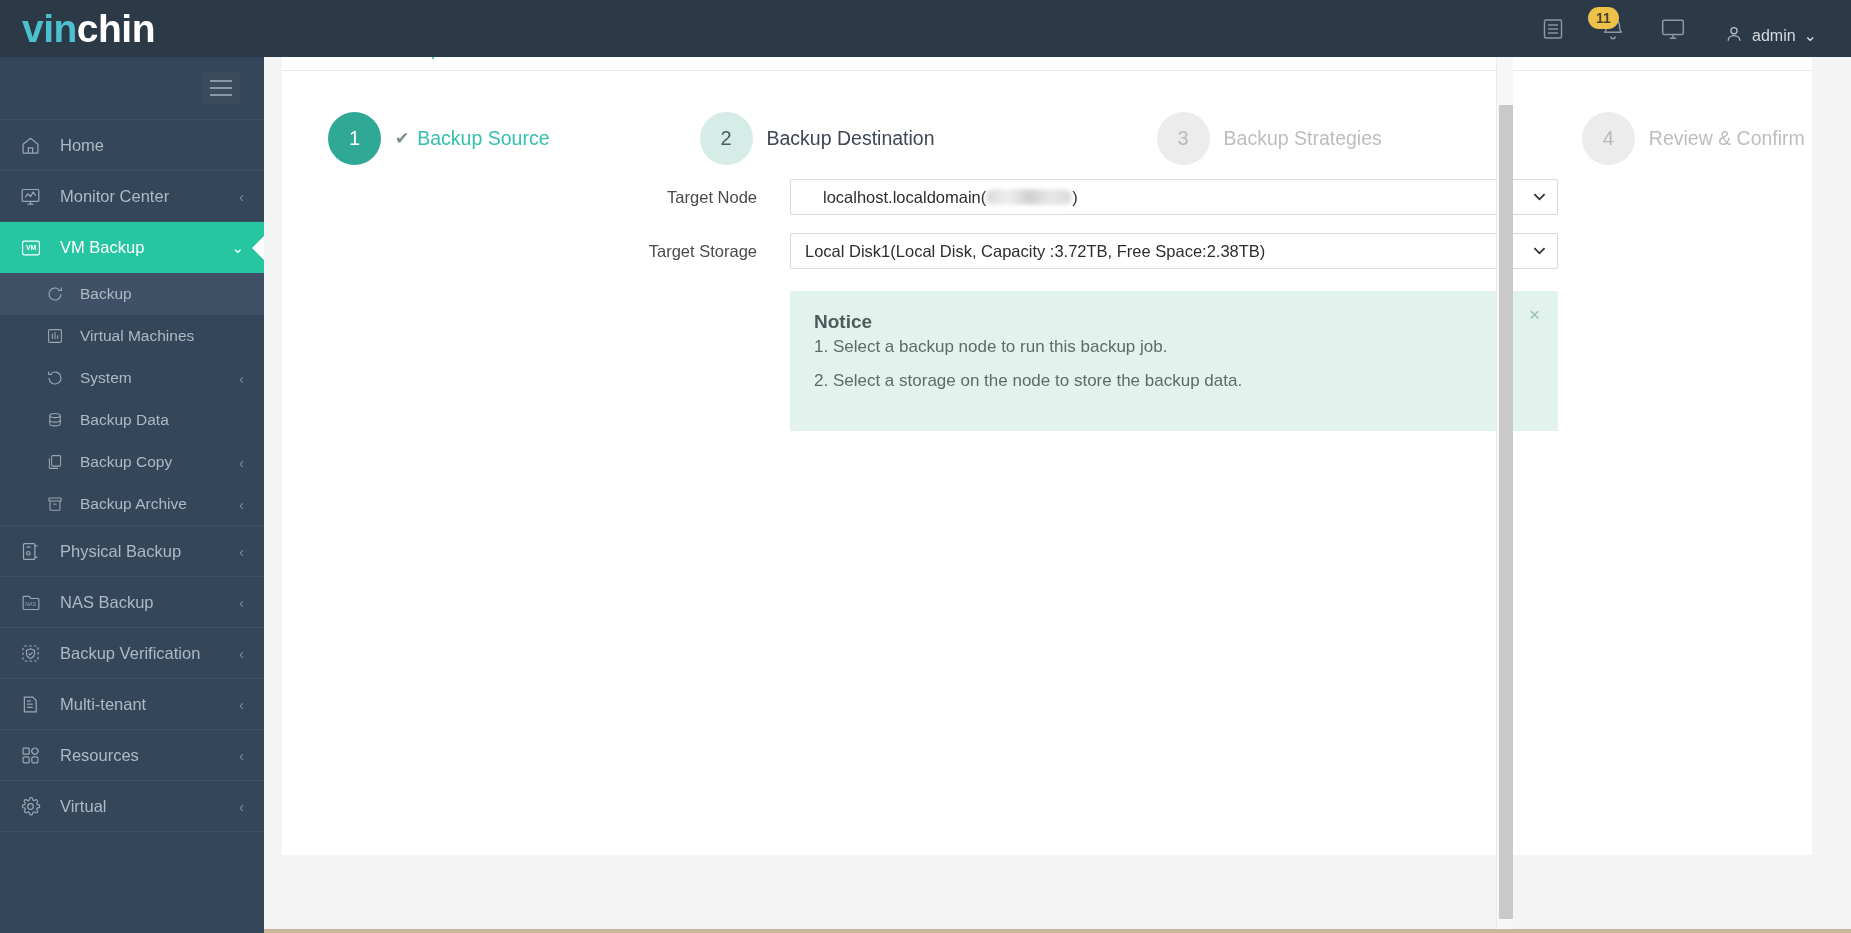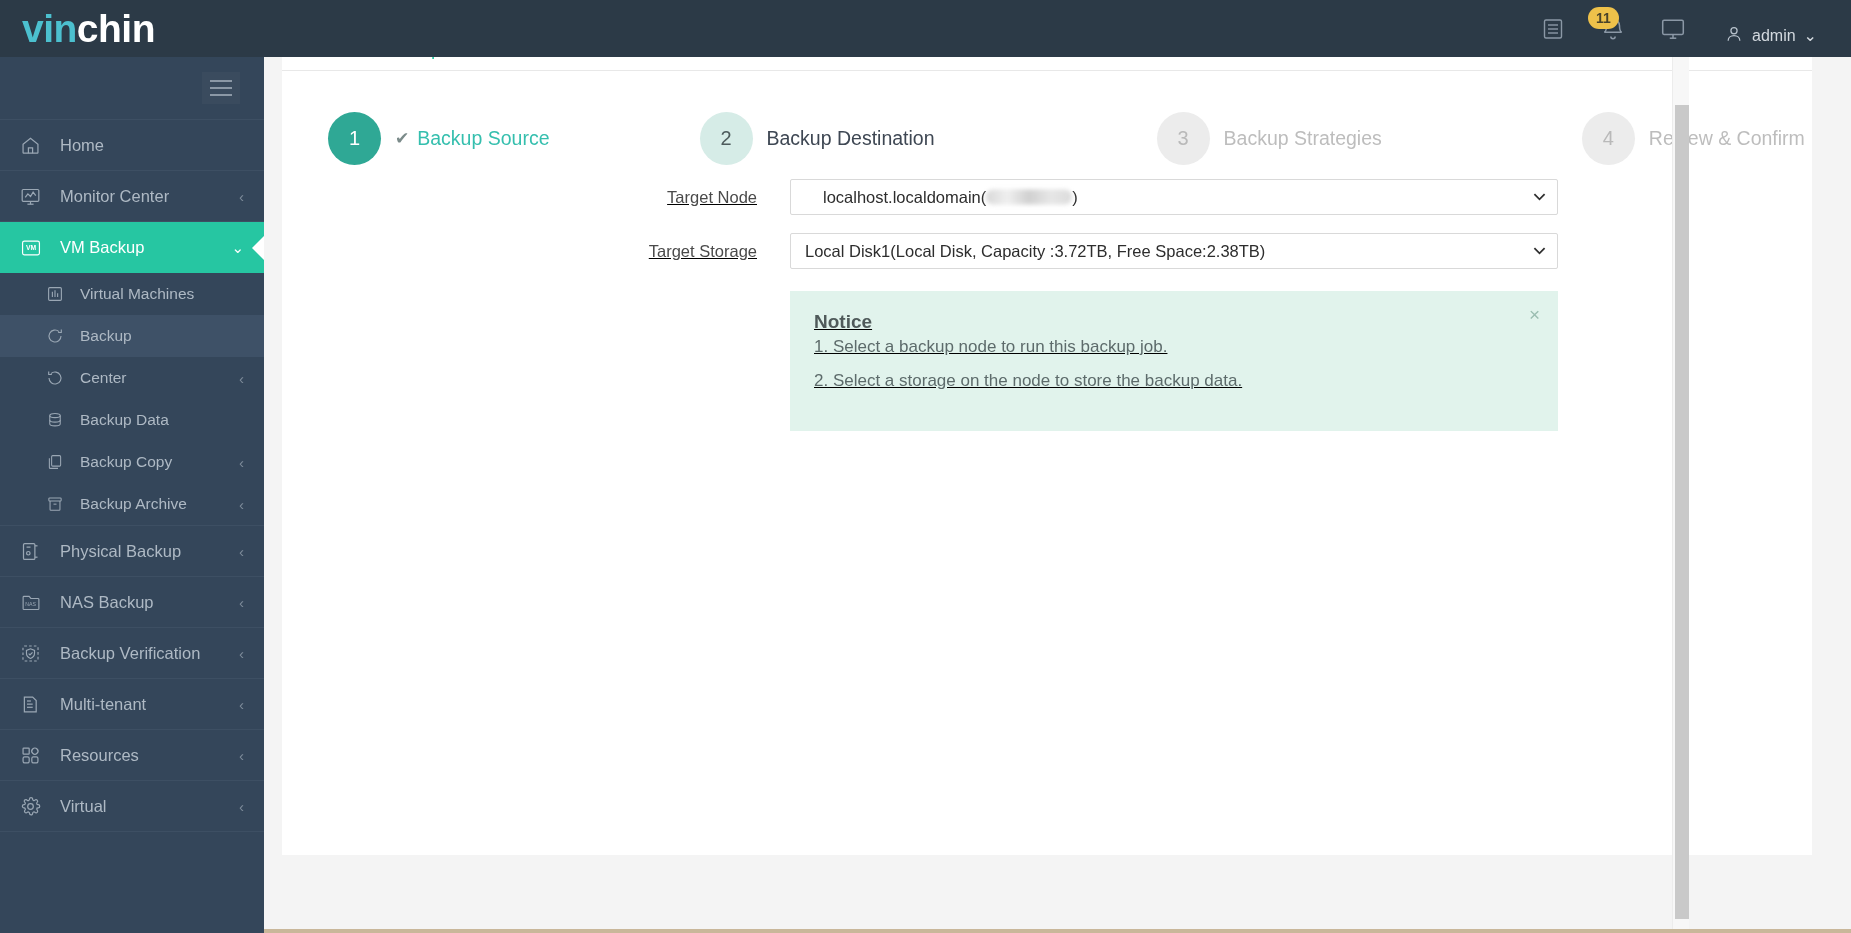--- a/index.html
+++ b/index.html
@@ -8,21 +8,21 @@
   html, body {
     width: 1851px;
     height: 933px;
     overflow: hidden;
     font-family: "Liberation Sans", sans-serif;
     background: #ffffff;
   }
 
   .app {
     position: relative;
-    width: 1689px;
+    width: 1513px;
     height: 933px;
     background: #d946ef;
   }
 
   
   .topbar {
     position: absolute;
     top: 0; left: 0;
     width: 1851px;
     height: 57px;
@@ -271,21 +271,21 @@
   .step.current .step-label  { color: #3e4753; }
   .step.todo .step-circle { background: #ececec; color: #b9b9b9; }
   .step.todo .step-label  { color: #bdbdbd; }
   .step-check { color: #7b8b8a; font-size: 17px; }
 
   .step-gap-1 { width: 150px; }
   .step-gap-2 { width: 222px; }
   .step-gap-3 { width: 200px; }
 
   
-  .form-area { padding-left: 0; text-decoration: underline; }
+  .form-area { padding-left: 0; }
 
   .form-row {
     display: flex;
     align-items: center;
     margin-bottom: 18px;
   }
   .form-label {
     width: 508px;
     text-align: right;
     padding-right: 33px;
@@ -518,52 +518,52 @@
           <rect x="2.8" y="4.5" width="18.4" height="15" rx="2"></rect>
           <text x="12" y="14.6" font-family="Liberation Sans, sans-serif" font-size="7.4" fill="#ffffff" stroke="none" text-anchor="middle" font-weight="bold">VM</text>
         </svg>
       </span>
       <span class="nav-label">VM Backup</span>
       <span class="nav-caret">⌄</span>
     </div>
 
     <div class="subnav">
 
+      <div class="sub-item selected">
+        <span class="nav-ico">
+          <svg width="18" height="18" viewBox="0 0 24 24" fill="none" stroke="#9aa7b4" stroke-width="1.5">
+            <path d="M20 12a8 8 0 1 1-2.6-5.9"></path>
+            <polyline points="20.4,3.2 20.4,7.4 16.2,7.4"></polyline>
+          </svg>
+        </span>
+        <span class="nav-label">Backup</span>
+        <span class="nav-caret"></span>
+      </div>
+
       <div class="sub-item">
         <span class="nav-ico">
           <svg width="18" height="18" viewBox="0 0 24 24" fill="none" stroke="#9aa7b4" stroke-width="1.5">
             <rect x="3.5" y="3.5" width="17" height="17" rx="1.5"></rect>
             <line x1="8.5" y1="16" x2="8.5" y2="9"></line>
             <line x1="12" y1="16" x2="12" y2="7"></line>
             <line x1="15.5" y1="16" x2="15.5" y2="11"></line>
           </svg>
         </span>
         <span class="nav-label">Virtual Machines</span>
         <span class="nav-caret"></span>
       </div>
 
-      <div class="sub-item selected">
-        <span class="nav-ico">
-          <svg width="18" height="18" viewBox="0 0 24 24" fill="none" stroke="#9aa7b4" stroke-width="1.5">
-            <path d="M20 12a8 8 0 1 1-2.6-5.9"></path>
-            <polyline points="20.4,3.2 20.4,7.4 16.2,7.4"></polyline>
-          </svg>
-        </span>
-        <span class="nav-label">Backup</span>
-        <span class="nav-caret"></span>
-      </div>
-
       <div class="sub-item">
         <span class="nav-ico">
           <svg width="18" height="18" viewBox="0 0 24 24" fill="none" stroke="#9aa7b4" stroke-width="1.5">
             <path d="M4 12a8 8 0 1 0 2.6-5.9"></path>
             <polyline points="3.6,3.2 3.6,7.4 7.8,7.4"></polyline>
           </svg>
         </span>
-        <span class="nav-label">Center</span>
+        <span class="nav-label">System</span>
         <span class="nav-caret">‹</span>
       </div>
 
       <div class="sub-item">
         <span class="nav-ico">
           <svg width="18" height="18" viewBox="0 0 24 24" fill="none" stroke="#9aa7b4" stroke-width="1.4">
             <ellipse cx="12" cy="6" rx="7" ry="2.8"></ellipse>
             <path d="M5 6v6c0 1.55 3.13 2.8 7 2.8s7-1.25 7-2.8V6"></path>
             <path d="M5 12v5c0 1.55 3.13 2.8 7 2.8s7-1.25 7-2.8v-5"></path>
           </svg>

